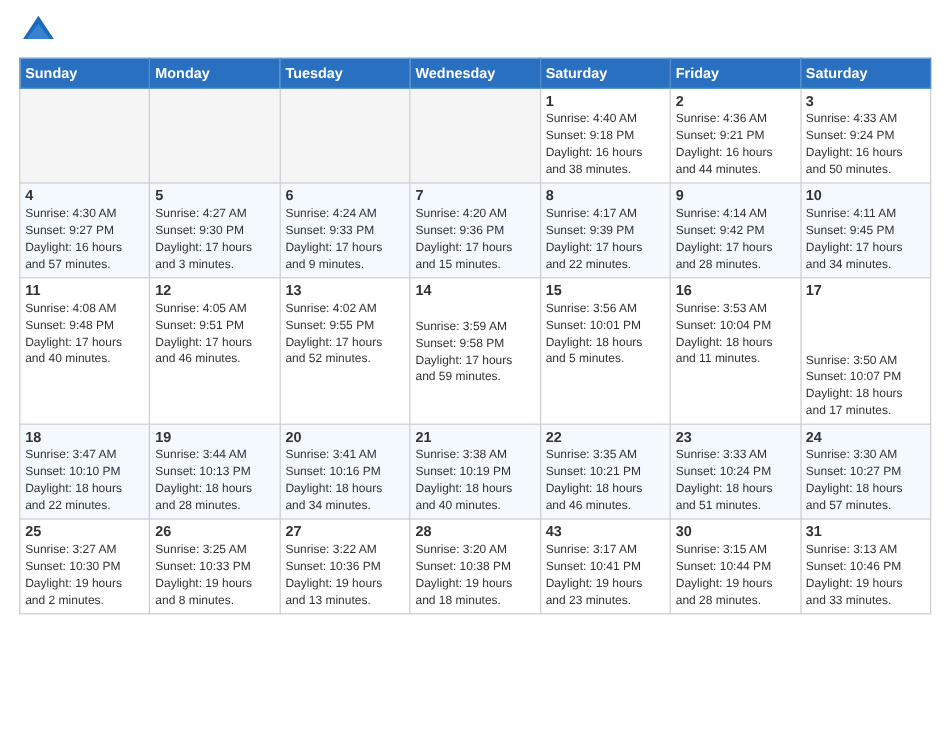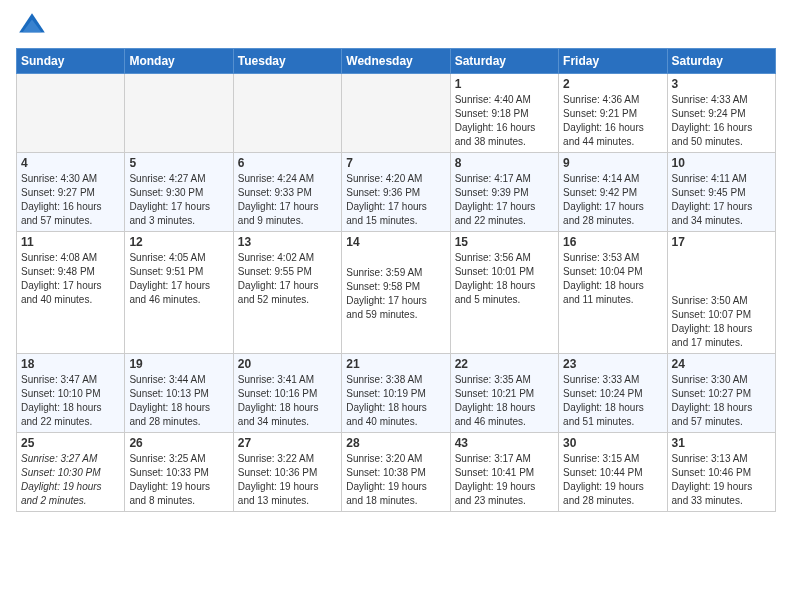--- a/index.html
+++ b/index.html
@@ -325,21 +325,21 @@
             <span class="day-number">24</span>
             <div class="day-info" style="white-space: pre-line;">Sunrise: 3:30 AM
 Sunset: 10:27 PM
 Daylight: 18 hours
 and 57 minutes.</div>
           </td>
         </tr>
         <tr class="cal-row-5">
           <td>
             <span class="day-number">25</span>
-            <div class="day-info" style="white-space: pre-line; font-style: italic;">Sunrise: 3:27 AM
+            <div class="day-info" style="white-space: pre-line;">Sunrise: 3:27 AM
 Sunset: 10:30 PM
 Daylight: 19 hours
 and 2 minutes.</div>
           </td>
           <td>
             <span class="day-number">26</span>
             <div class="day-info" style="white-space: pre-line;">Sunrise: 3:25 AM
 Sunset: 10:33 PM
 Daylight: 19 hours
 and 8 minutes.</div>

